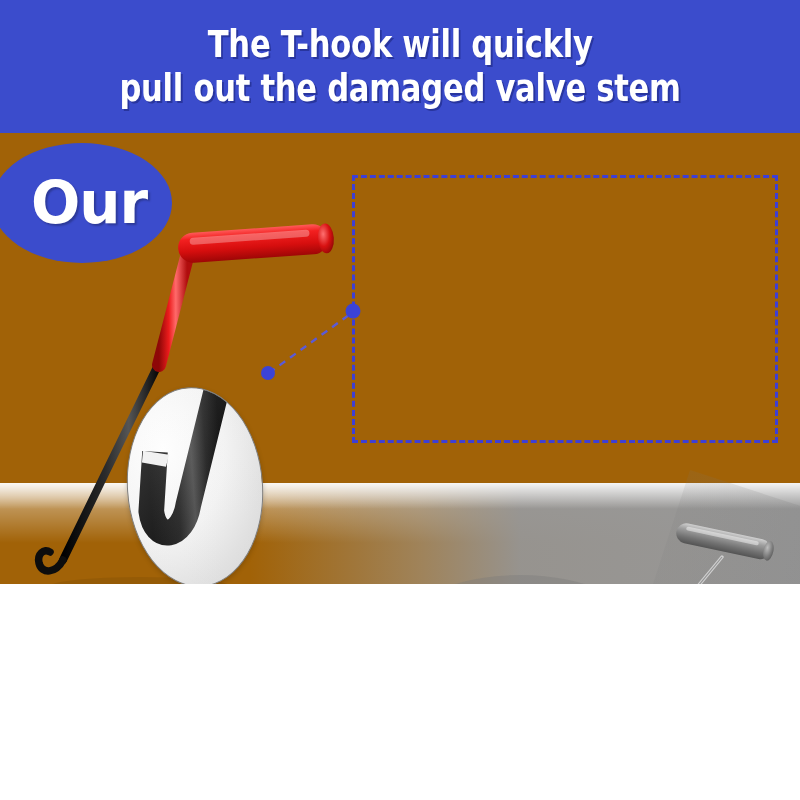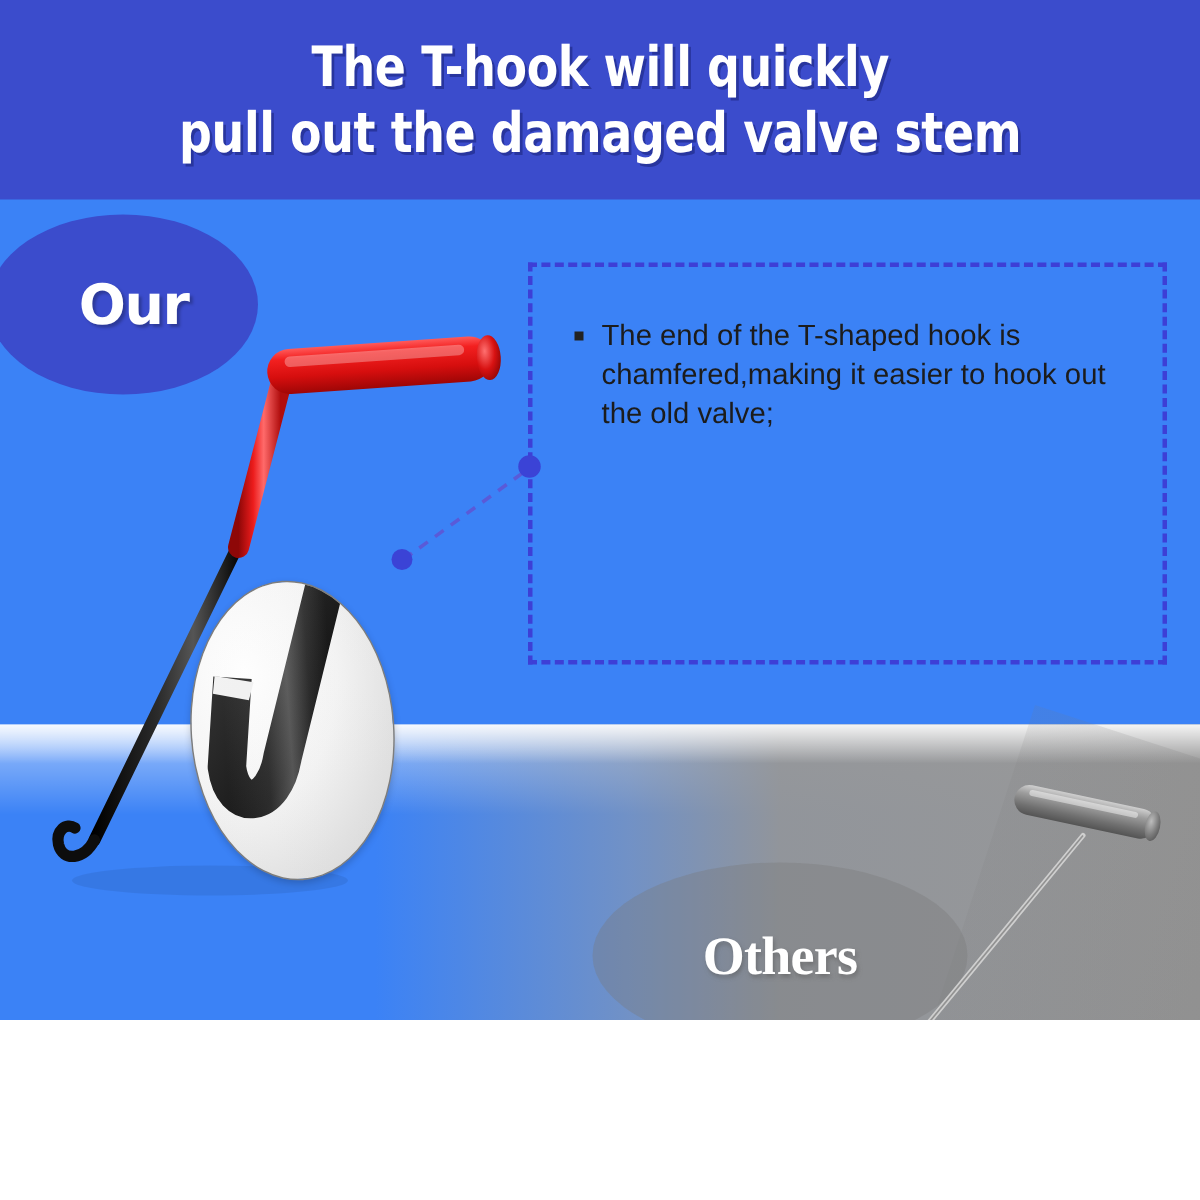--- a/index.html
+++ b/index.html
@@ -5,22 +5,22 @@
   * { margin:0; padding:0; box-sizing:border-box; }
   html,body{ background:#ffffff; }
   body{
     width:800px; height:800px;
     font-family:"Liberation Sans", sans-serif;
     overflow:hidden;
     position:relative;
   }
   #stage{
     position:relative;
-    width:800px; height:680px;
-    background:#3b82f6;
+    width:800px; height:584px;
+    background:#a16207;
     overflow:hidden;
   }
 
   
   #header{
     position:absolute; left:0; top:0; width:800px; height:133px;
     background:var(--brand,#3b4ccc);
     display:flex; flex-direction:column;
     align-items:center; justify-content:center;
     text-align:center;
@@ -69,21 +69,21 @@
 
   
   #our-badge{
     position:absolute; left:-8px; top:143px;
     width:180px; height:120px;
     background:var(--brand,#3b4ccc);
     border-radius:50%;
     display:flex; align-items:center; justify-content:center;
   }
   #our-badge .txt{
-    color:#fff; font-weight:bold; font-size:37px;
+    color:#fff; font-weight:bold; font-size:58px;
     font-family:"DejaVu Sans","Liberation Sans", sans-serif;
     letter-spacing:-1px;
     text-shadow:2px 2px 2px rgba(0,0,0,.25);
     padding-left:14px;
   }
 
   
   #others-badge{
     position:absolute; left:395px; top:575px;
     width:250px; height:124px;
@@ -164,21 +164,20 @@
   <div id="our-badge">
     <span class="txt">Our</span>
   </div>
 
   <div id="others-badge">
     <span class="txt">Others</span>
   </div>
 
   <div id="feature-box">
     <ul class="bullets">
-      <li>The end of the T-shaped hook is chamfered,making it easier to hook out the old valve;</li>
     </ul>
   </div>
 
   <svg id="connector" viewBox="0 0 115 95">
     <line x1="14" y1="78" x2="98" y2="17" stroke="#5a5ad8" stroke-width="2.4" stroke-dasharray="7 6"></line>
     <circle cx="13" cy="78" r="7" fill="#3b43d6"></circle>
     <circle cx="98" cy="16" r="7.5" fill="#3b43d6"></circle>
   </svg>
 
   <svg id="tool-our" viewBox="0 0 330 390">

